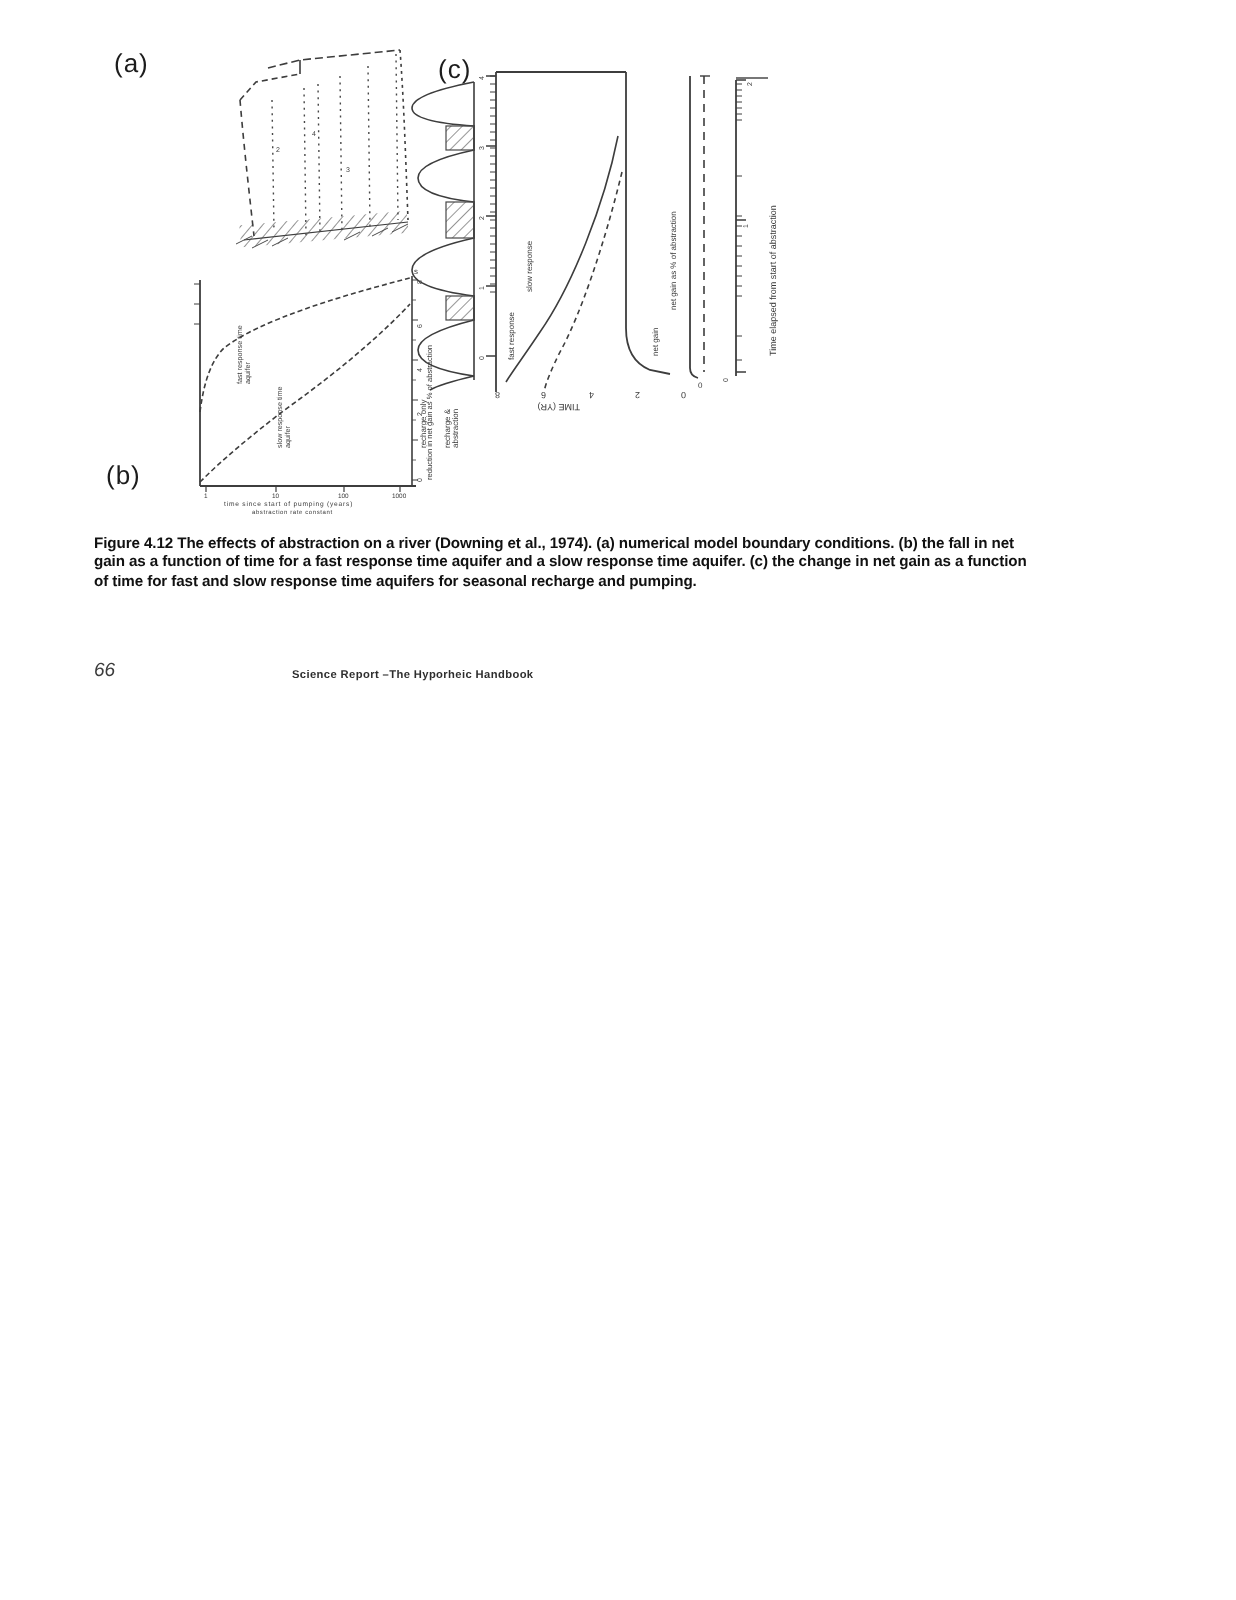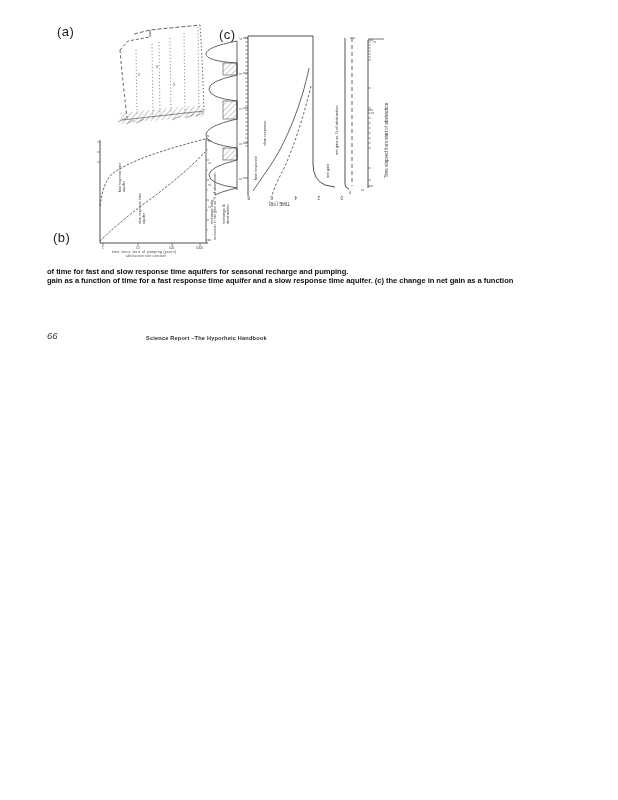--- a/index.html
+++ b/index.html
@@ -188,20 +188,21 @@
       <text x="52" y="121" font-size="3.2">1</text>
       <text x="86" y="121" font-size="3.2">10</text>
       <text x="119" y="121" font-size="3.2">100</text>
       <text x="146" y="121" font-size="3.2">1000</text>
     </g>
     <text x="62" y="125" font-size="3.3" letter-spacing="0.4">time since start of pumping (years)</text>
     <text x="76" y="129" font-size="3" letter-spacing="0.3">abstraction rate constant</text>
   </svg>
 
   <div class="caption">
+    <div>Figure 4.12 The effects of abstraction on a river (Downing et al., 1974). (a) numerical model boundary conditions. (b) the fall in net</div>
+    <div>gain as a function of time for a fast response time aquifer and a slow  response time aquifer. (c) the change in net gain as a function</div>
     <div>of time for fast and slow  response time aquifers for seasonal  recharge and pumping.</div>
-    <div>gain as a function of time for a fast response time aquifer and a slow  response time aquifer. (c) the change in net gain as a function</div>
   </div>
 
   <div class="footer-num">66</div>
   <div class="footer-title">Science Report  –The Hyporheic Handbook</div>
 
 </div>
 
 </body></html>

